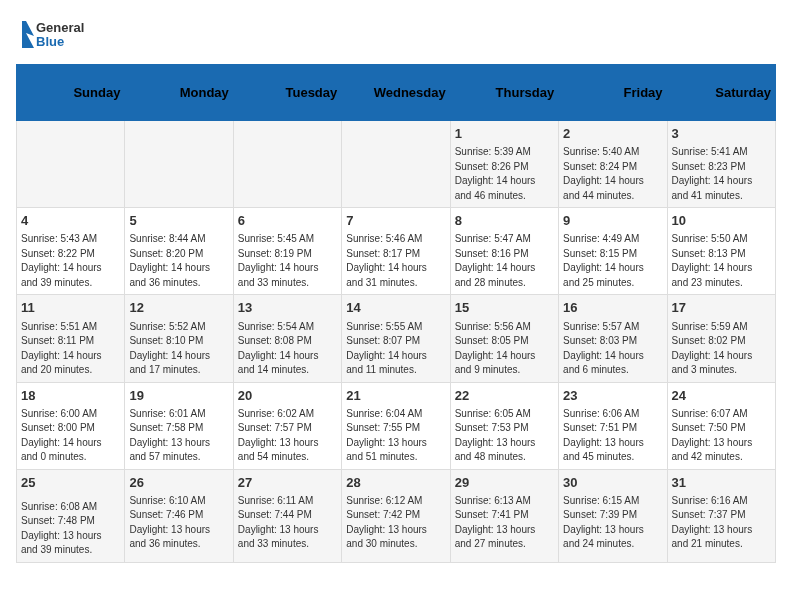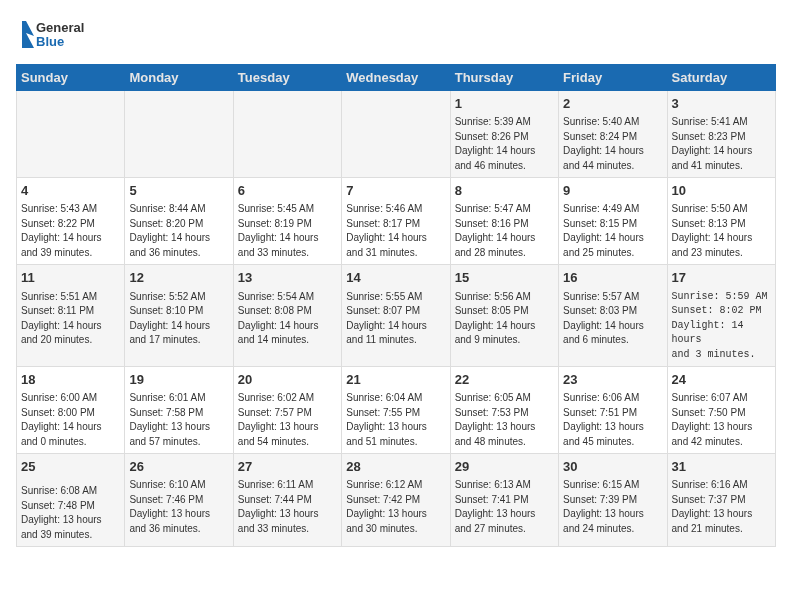--- a/index.html
+++ b/index.html
@@ -35,25 +35,25 @@
     }
     table {
       width: 100%;
       border-collapse: collapse;
       table-layout: fixed;
     }
     thead tr {
       background-color: #1a6ab1;
     }
     thead th {
-      color: #e5e5e5;
+      color: #000000;
       font-size: 13px;
       font-weight: bold;
-      padding: 5px 4px;
-      text-align: left;
+      padding: 20px 4px;
+      text-align: right;
       border: 1px solid #1a6ab1;
     }
     tbody tr {
       height: 80px;
     }
     tbody tr:nth-child(odd) {
       background-color: #f5f5f5;
     }
     tbody tr:nth-child(even) {
       background-color: #fff;
@@ -222,21 +222,21 @@
         </td>
         <td>
           <div class="day-number">16</div>
           <div class="cell-content" style="white-space: pre-line;">Sunrise: 5:57 AM
 Sunset: 8:03 PM
 Daylight: 14 hours
 and 6 minutes.</div>
         </td>
         <td>
           <div class="day-number">17</div>
-          <div class="cell-content" style="white-space: pre-line; font-family: Liberation Mono, monospace;">Sunrise: 5:59 AM
+          <div class="cell-content" style="white-space: pre-line;">Sunrise: 5:59 AM
 Sunset: 8:02 PM
 Daylight: 14 hours
 and 3 minutes.</div>
         </td>
       </tr>
       <tr>
         <td>
           <div class="day-number">18</div>
           <div class="cell-content" style="white-space: pre-line;">Sunrise: 6:00 AM
 Sunset: 8:00 PM

